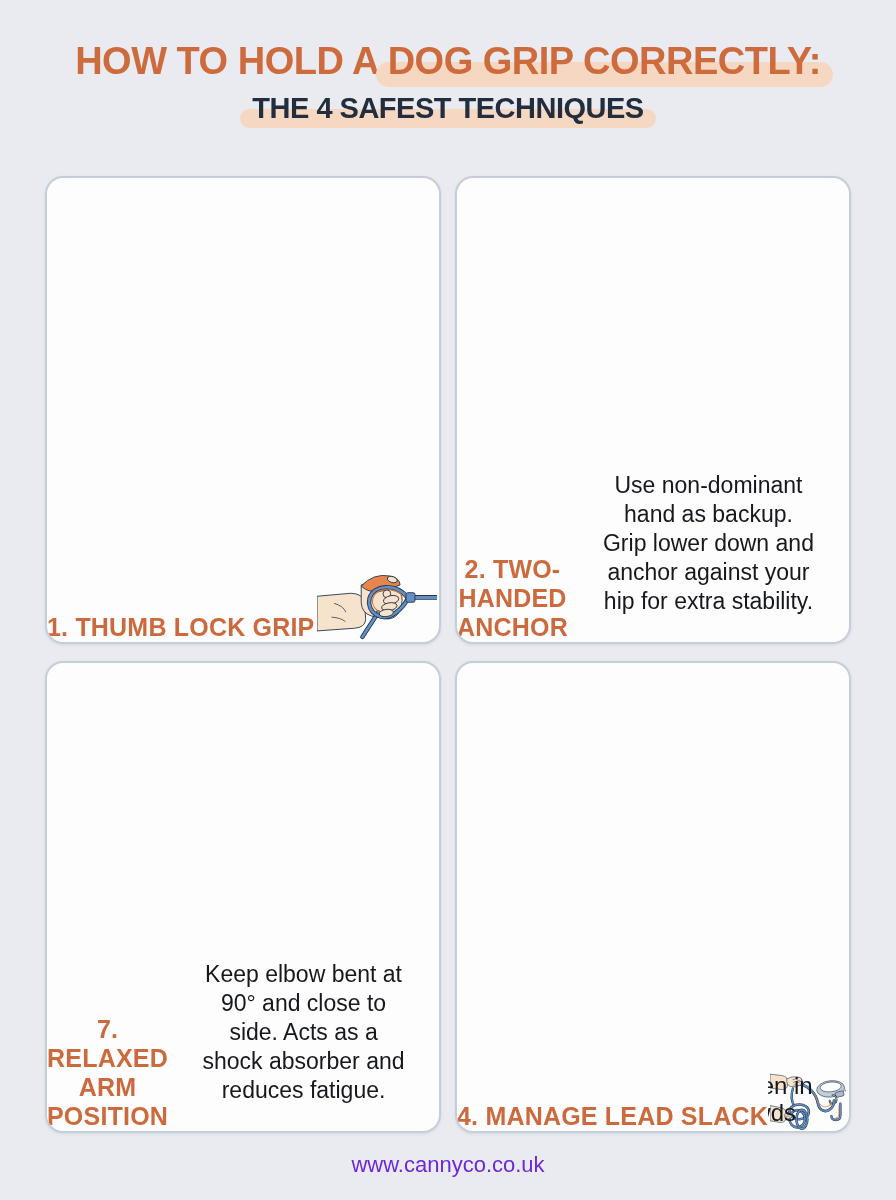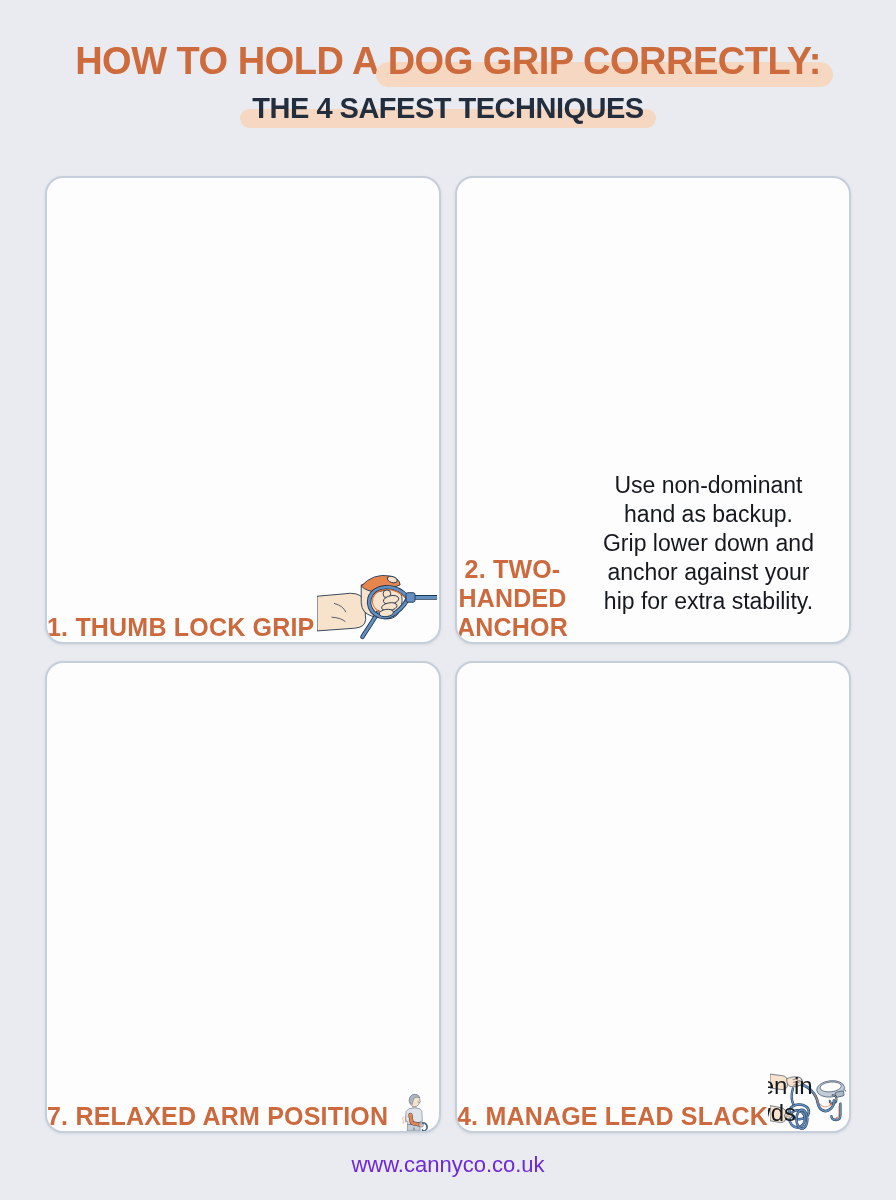--- a/index.html
+++ b/index.html
@@ -175,20 +175,21 @@
           <path class="oln" d="M176,178 L184,232 Q188,248 204,251 L250,258" stroke-width="33"></path>
           <path d="M176,178 L184,232 Q188,248 204,251 L250,258" fill="none" stroke="#E8854E" stroke-width="26" stroke-linecap="round" stroke-linejoin="round"></path>
 
           <circle class="skin" cx="264" cy="260" r="20"></circle>
           <path class="thin" d="M252,250 q14,-6 24,0 M250,260 q14,-6 26,0 M252,270 q12,-4 22,2"></path>
 
           <path class="oln" d="M276,246 Q302,242 310,266 Q318,292 300,306 Q284,316 274,304" stroke-width="12"></path>
           <path class="core" d="M276,246 Q302,242 310,266 Q318,292 300,306 Q284,316 274,304" stroke-width="7.5"></path>
         </svg>
       </div>
+      <div class="card-desc">Keep elbow bent at 90° and close to side. Acts as a shock absorber and reduces fatigue.</div>
     </div>
 
     <div class="card">
       <div class="card-heading">4. MANAGE LEAD SLACK</div>
       <div class="illus">
         <svg viewBox="0 0 400 310">
 
           <g>
             <ellipse cx="312" cy="92" rx="72" ry="42" fill="#C2CDD8" stroke="#23364D" stroke-width="3" transform="rotate(-6 312 92)"></ellipse>
             <ellipse cx="312" cy="82" rx="55" ry="25" fill="#FDFDFE" stroke="#23364D" stroke-width="3" transform="rotate(-6 312 82)"></ellipse>

